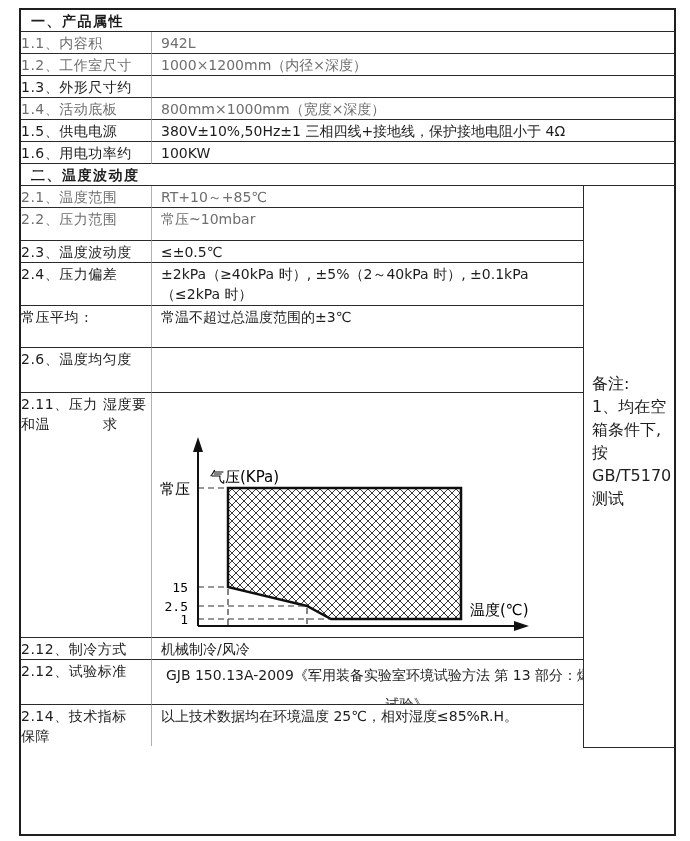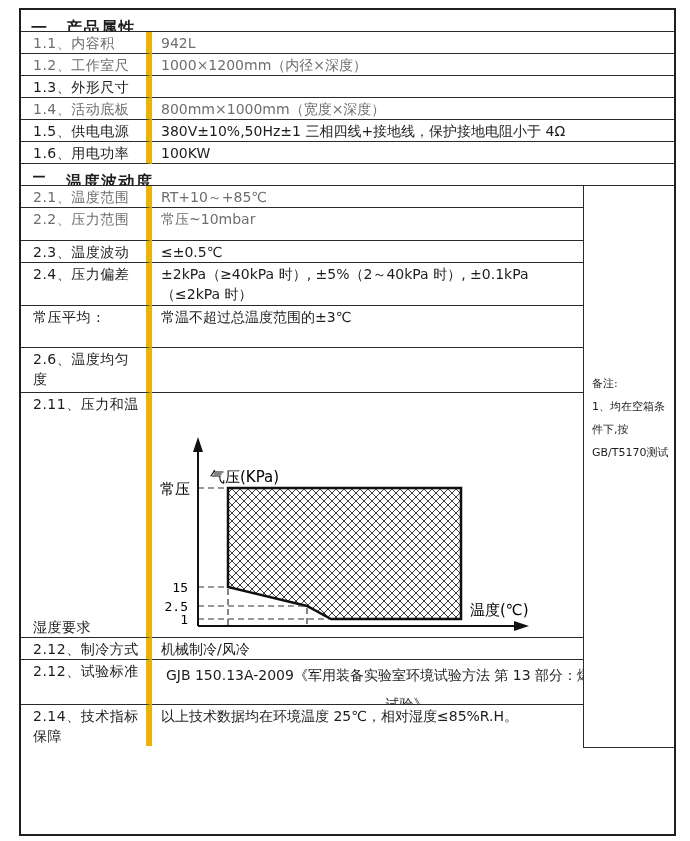--- a/index.html
+++ b/index.html
@@ -11,38 +11,38 @@
   .tbl{
     position:absolute;left:19px;top:8px;width:653px;height:824px;
     border:2px solid #1f1f1f;background:#fff;box-sizing:content-box;
   }
   .row{display:flex;box-sizing:border-box;}
   .cell{
     box-sizing:border-box;border-bottom:1px solid #2a2a2a;
     font-size:14px;line-height:20px;overflow:hidden;
   }
   .label{
-    width:131px;flex:none;border-right:6px solid #eab308;
-    padding:1px 3px 0 12px;letter-spacing:0.5px;
+    width:131px;flex:none;border-right:1px solid #eab308;
+    padding:1px 3px 0 0;letter-spacing:0.5px;
   }
   .value{flex:1;padding:1px 22px 0 9px;white-space:pre-wrap;}
   .row.rem .value{margin-right:91px;}
   .sec .cell{
-    width:100%;font-weight:bold;font-size:16px;letter-spacing:1.5px;
-    padding:8px 6px 0 10px;
+    width:100%;font-weight:bold;font-size:14px;letter-spacing:1.5px;
+    padding:1px 6px 0 10px;
   }
   .muted{color:#6e6e6e;}
-  .vc{display:flex;flex-direction:column;justify-content:space-between;}
+  .vc{display:flex;flex-direction:row;justify-content:flex-start;}
   .chartcell{padding:0 !important;}
   .noborder{border-bottom:none !important;}
   .remark{
     position:absolute;top:176px;right:0;width:91px;height:562px;
     box-sizing:border-box;border-left:1px solid #2a2a2a;
     border-bottom:1px solid #2a2a2a;background:#fff;
-    font-size:11px;line-height:23px;padding:186px 2px 0 8px;
+    font-size:16px;line-height:23px;padding:186px 2px 0 8px;
   }
   .remark .note{}
   svg text{font-family:"DejaVu Sans","Liberation Sans",sans-serif;}
   svg text.num{font-family:"DejaVu Sans Mono","Liberation Mono",monospace;}
 </style>
 </head>
 <body>
 
 <div class="page">
   <div class="tbl">

